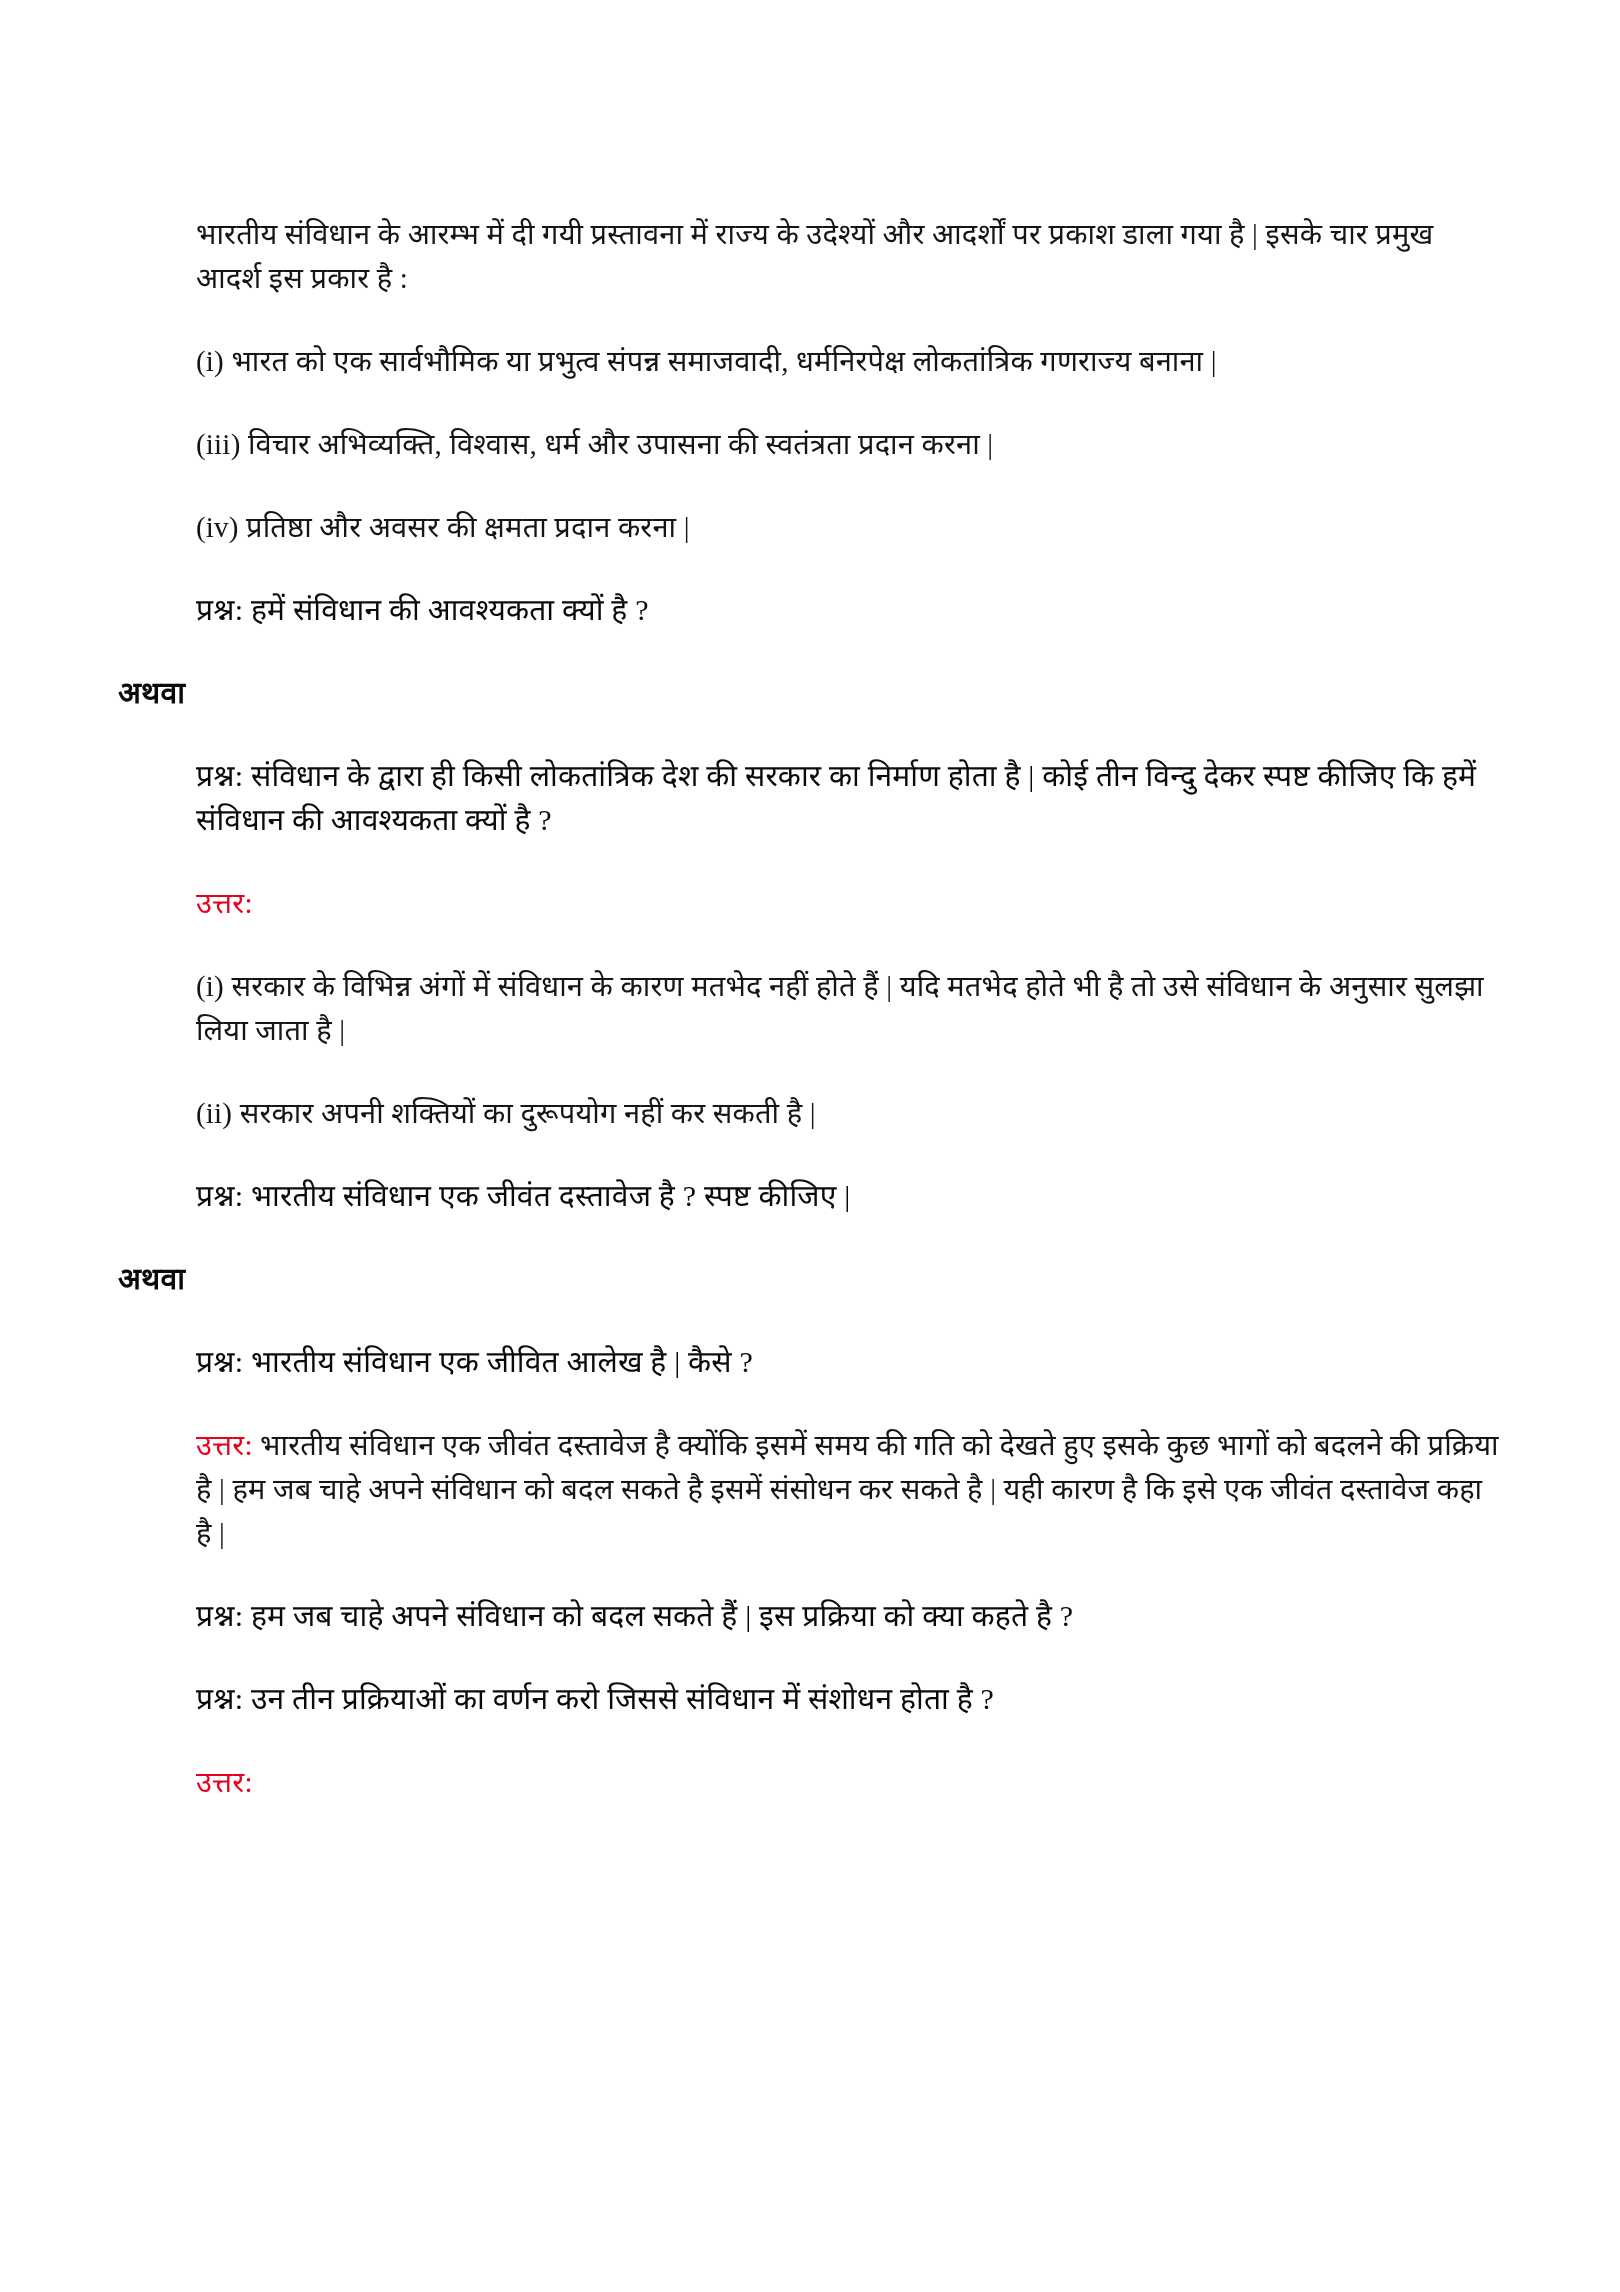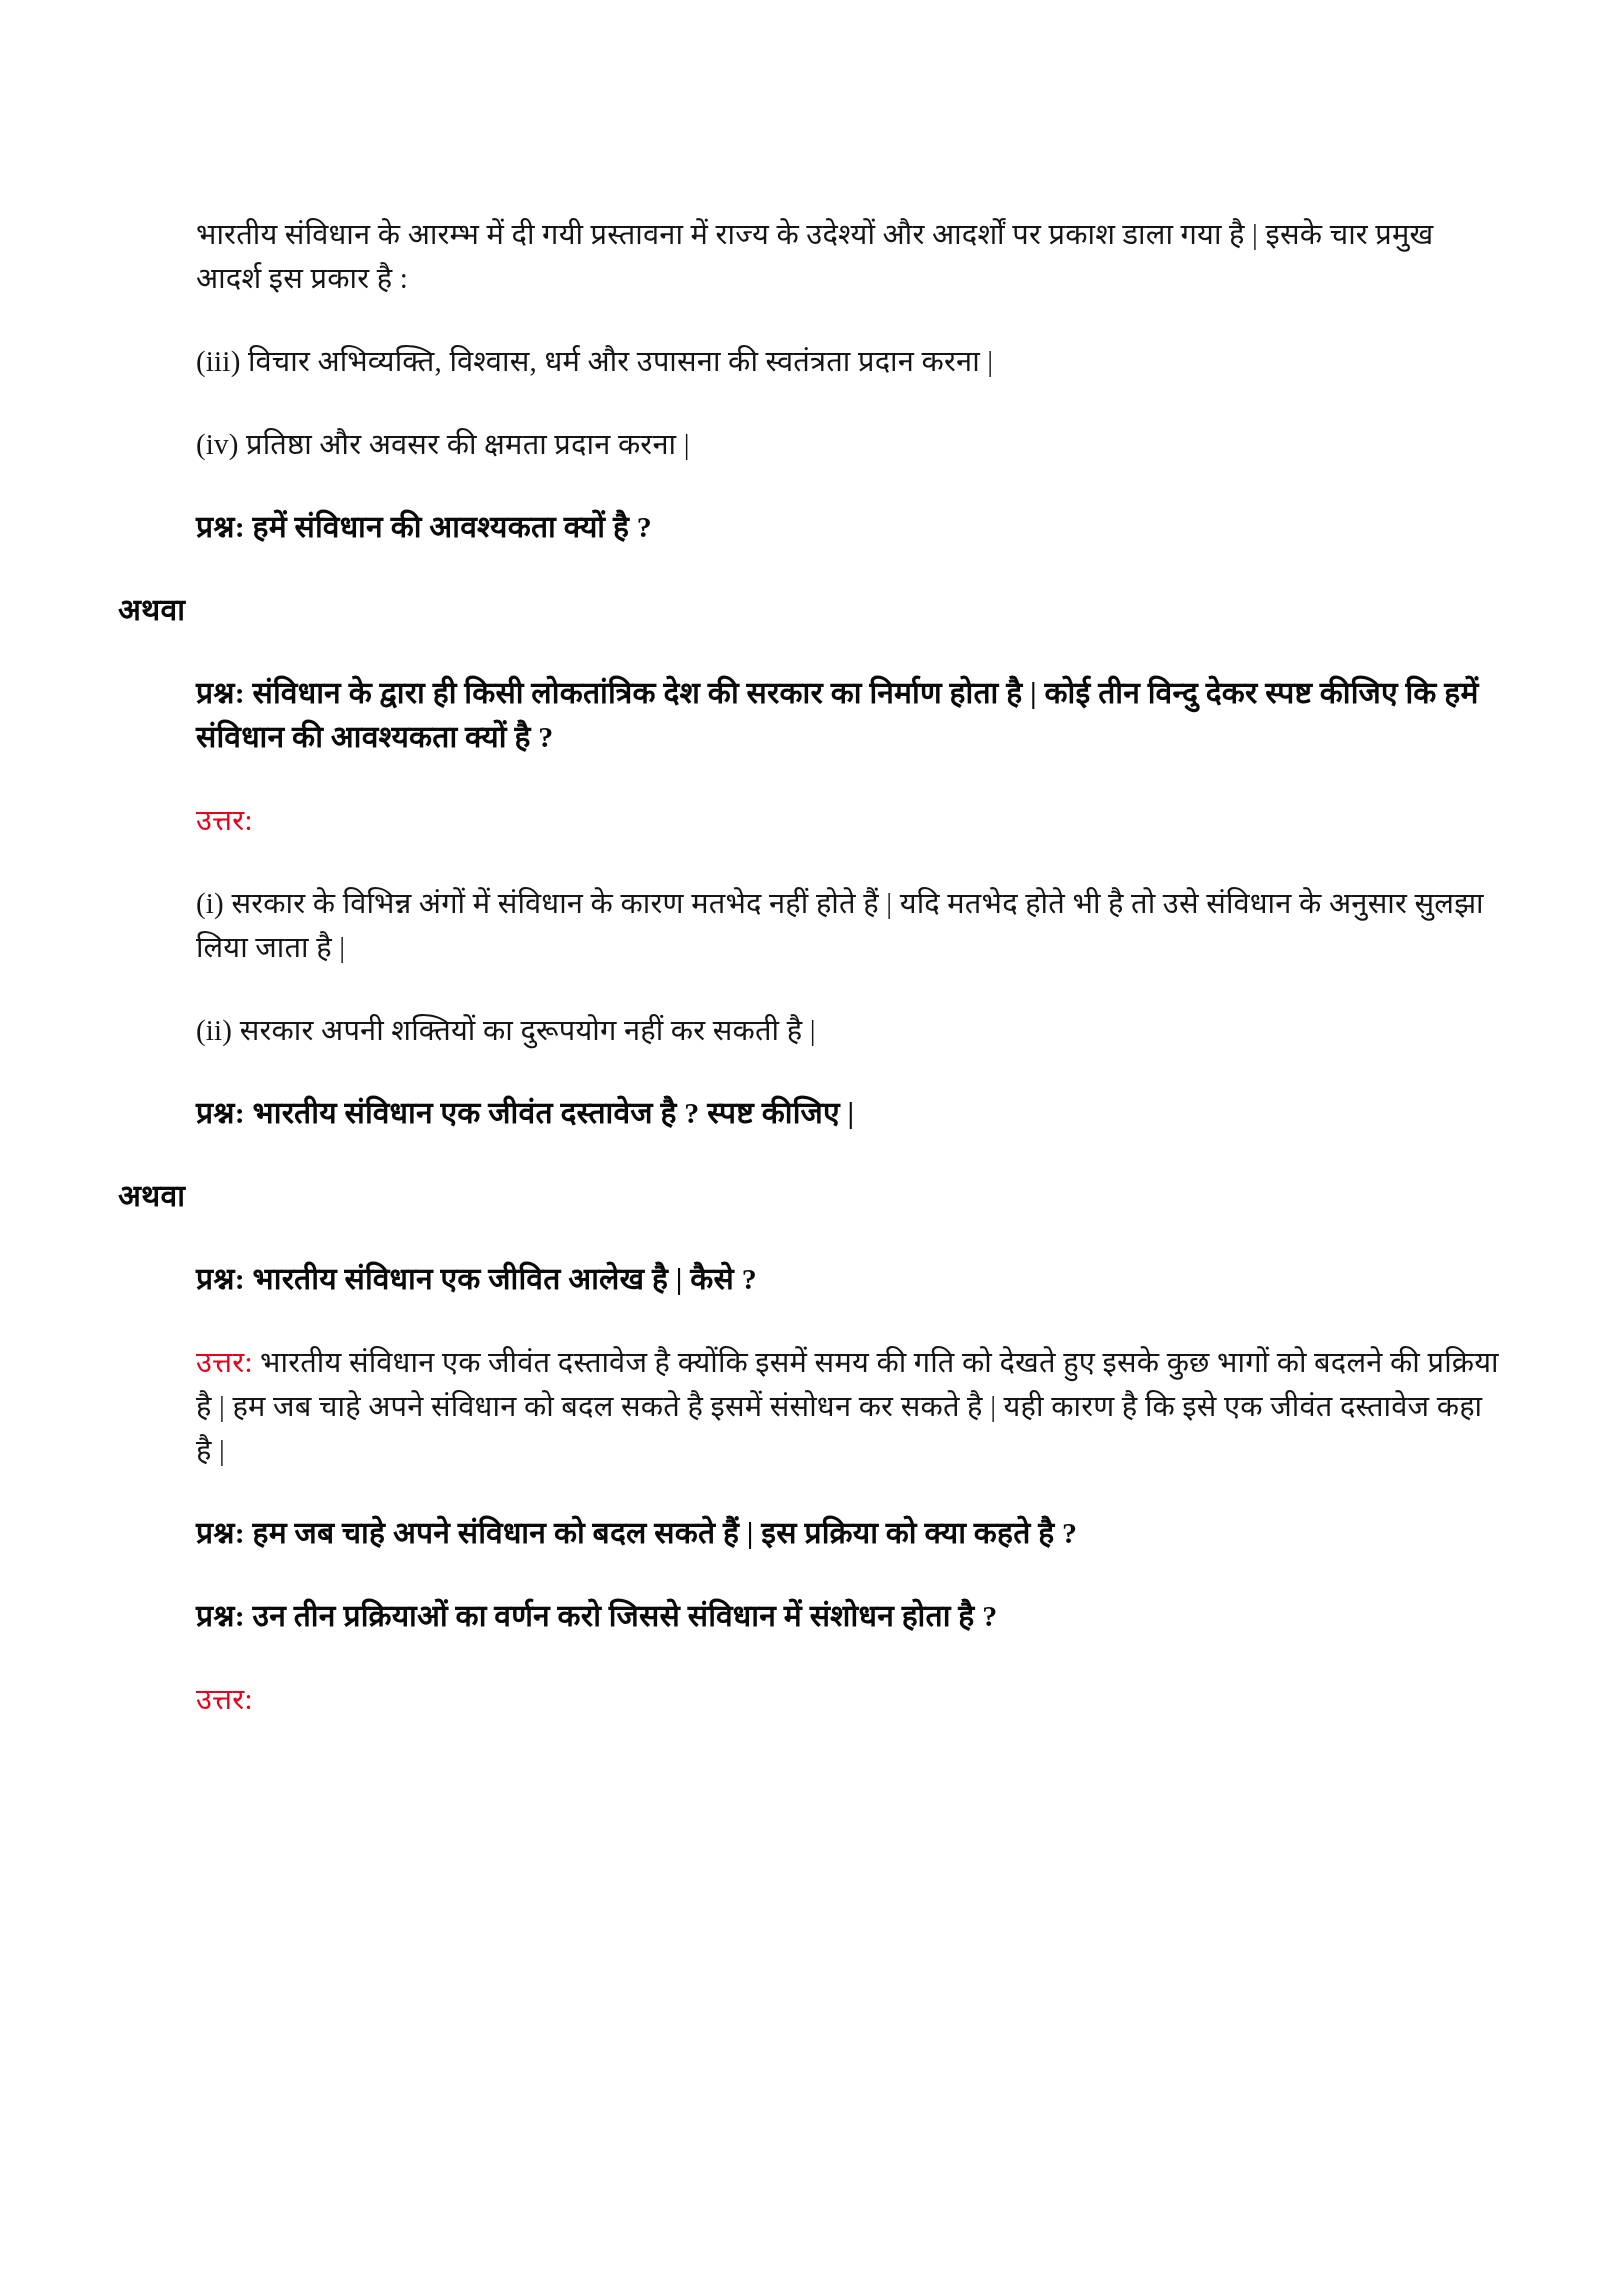--- a/index.html
+++ b/index.html
@@ -25,21 +25,21 @@
     line-height: 44px;
     margin: 0 0 39px 0;
     text-align: left;
     letter-spacing: 0.2px;
   }
   .para {
     font-weight: 400;
     color: #151515;
   }
   .question {
-    font-weight: 700;
+    font-weight: 400;
     font-size: 30px;
     color: #0a0a0a;
   }
   .or-sep {
     text-align: left;
     font-weight: 700;
     font-size: 30px;
     color: #0a0a0a;
     
     margin-left: -78px;
@@ -54,20 +54,21 @@
   }
 </style>
 </head>
 <body>
 
 <div class="page">
   <div class="content">
 
     <p class="block para">भारतीय संविधान के आरम्भ में दी गयी प्रस्तावना में राज्य के उदेश्यों और आदर्शों पर प्रकाश डाला गया है | इसके चार प्रमुख आदर्श इस प्रकार है :</p>
 
+    <p class="block para">(i) भारत को एक सार्वभौमिक या प्रभुत्व संपन्न समाजवादी, धर्मनिरपेक्ष लोकतांत्रिक गणराज्य बनाना |</p>
 
 
     <p class="block para">(iii) विचार अभिव्यक्ति, विश्वास, धर्म और उपासना की स्वतंत्रता प्रदान करना |</p>
 
     <p class="block para">(iv) प्रतिष्ठा और अवसर की क्षमता प्रदान करना |</p>
 
     <p class="block question">प्रश्न: हमें संविधान की आवश्यकता क्यों है ?</p>
 
     <p class="block or-sep">अथवा</p>
 

